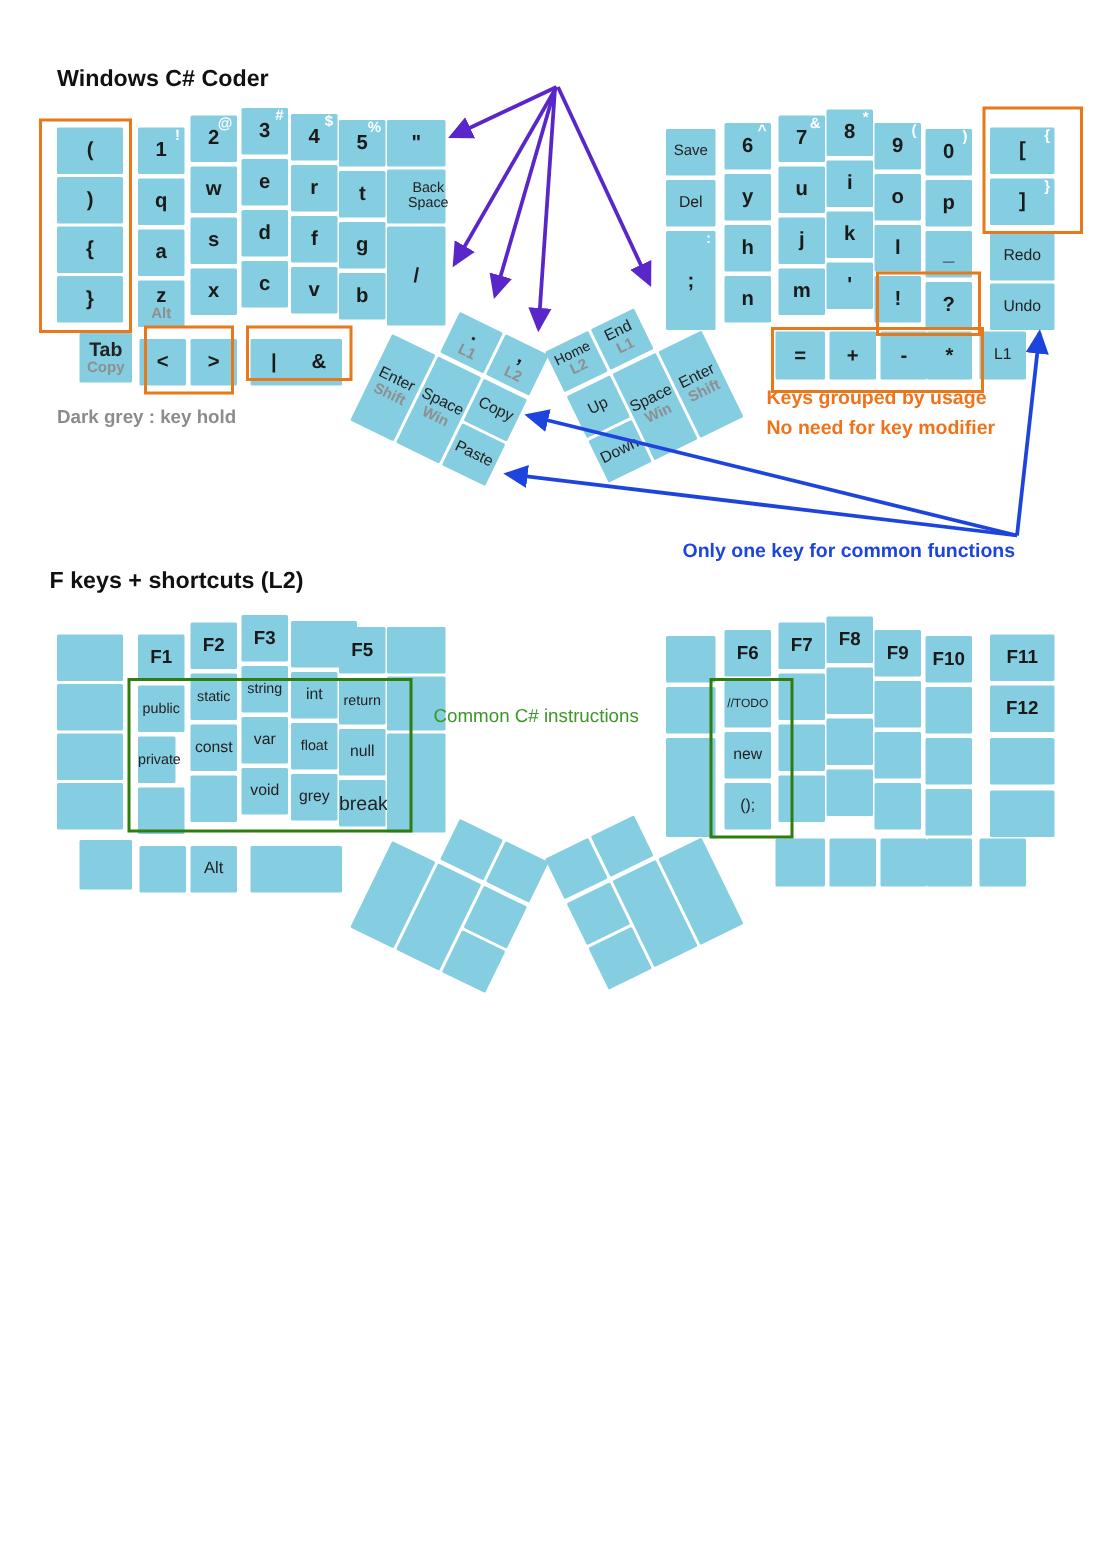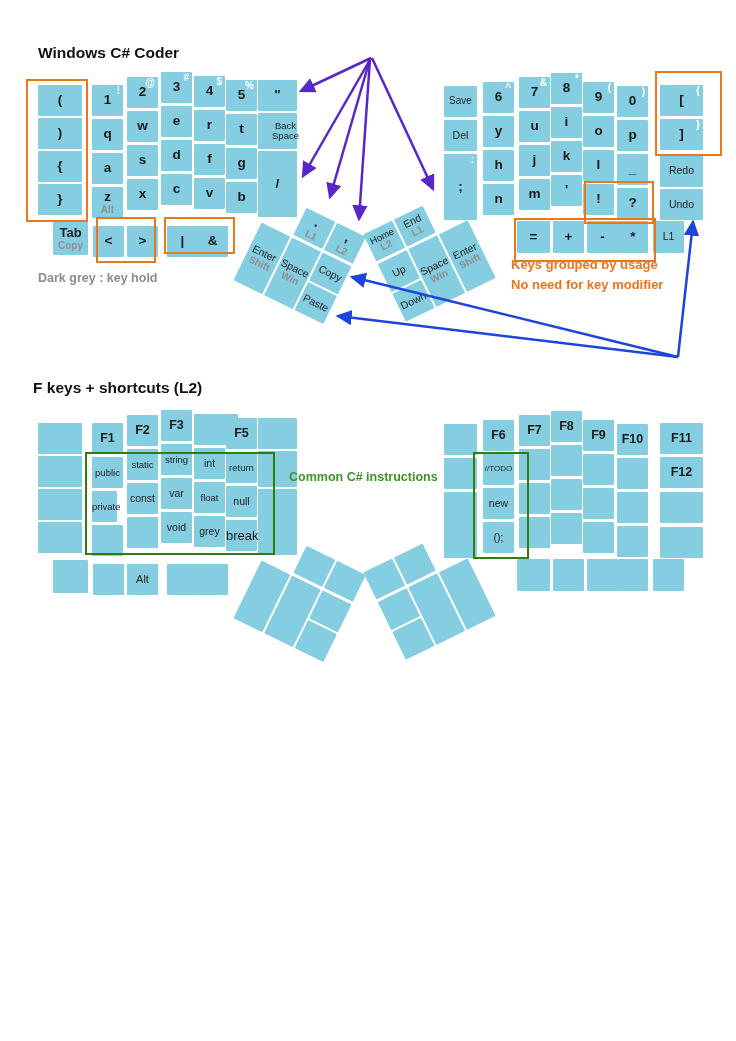--- a/index.html
+++ b/index.html
@@ -15,30 +15,31 @@
   .key .hold{font-size:10px;font-weight:bold;color:#8F8F8F;line-height:1;margin-top:1px;}
   .cluster{position:absolute;width:0;height:0;transform-origin:0 0;z-index:1;}
   .hrect{position:absolute;border-style:solid;border-width:2.5px;z-index:5;background:transparent;}
   #arrow-svg{position:absolute;left:0;top:0;z-index:6;pointer-events:none;}
   .t{position:absolute;white-space:nowrap;z-index:4;}
   .t-title{font-weight:bold;font-size:15.5px;color:#111;}
   .t-purple{font-weight:bold;font-size:13px;color:#5826C9;}
   .t-grey{font-weight:bold;font-size:12.5px;color:#8C8C8C;}
   .t-orange{font-weight:bold;font-size:13px;color:#F0731C;}
   .t-blue{font-weight:bold;font-size:13px;color:#1D45DD;}
-  .t-green{font-weight:bold;font-size:12.5px;color:#3E9528;}
+  .t-green{font-weight:normal;font-size:12.5px;color:#3E9528;}
 </style>
 </head>
 <body>
 
 <div id="page">
   <div class="t t-title" style="left:38px;top:44px;">Windows C# Coder</div>
   <div class="t t-grey" style="left:38px;top:271px;">Dark grey : key hold</div>
   <div class="t t-orange" style="left:511px;top:257px;">Keys grouped by usage</div>
   <div class="t t-orange" style="left:511px;top:277px;">No need for key modifier</div>
+  <div class="t t-blue" style="left:455px;top:359px;">Only one key for common functions</div>
   <div class="t t-title" style="left:33px;top:379px;">F keys + shortcuts (L2)</div>
   <div class="t t-green" style="left:289px;top:470px;">Common C# instructions</div>
 
   <div id="board" style="position:absolute;left:0;top:0;width:736px;height:1041px;">
       <div class="key" style="left: 38px; top: 85px; width: 44px; height: 31px;">
         <span class="tap sym">(</span>
       </div>
       <div class="key" style="left: 38px; top: 118px; width: 44px; height: 31px;">
         <span class="tap sym">)</span>
       </div>

